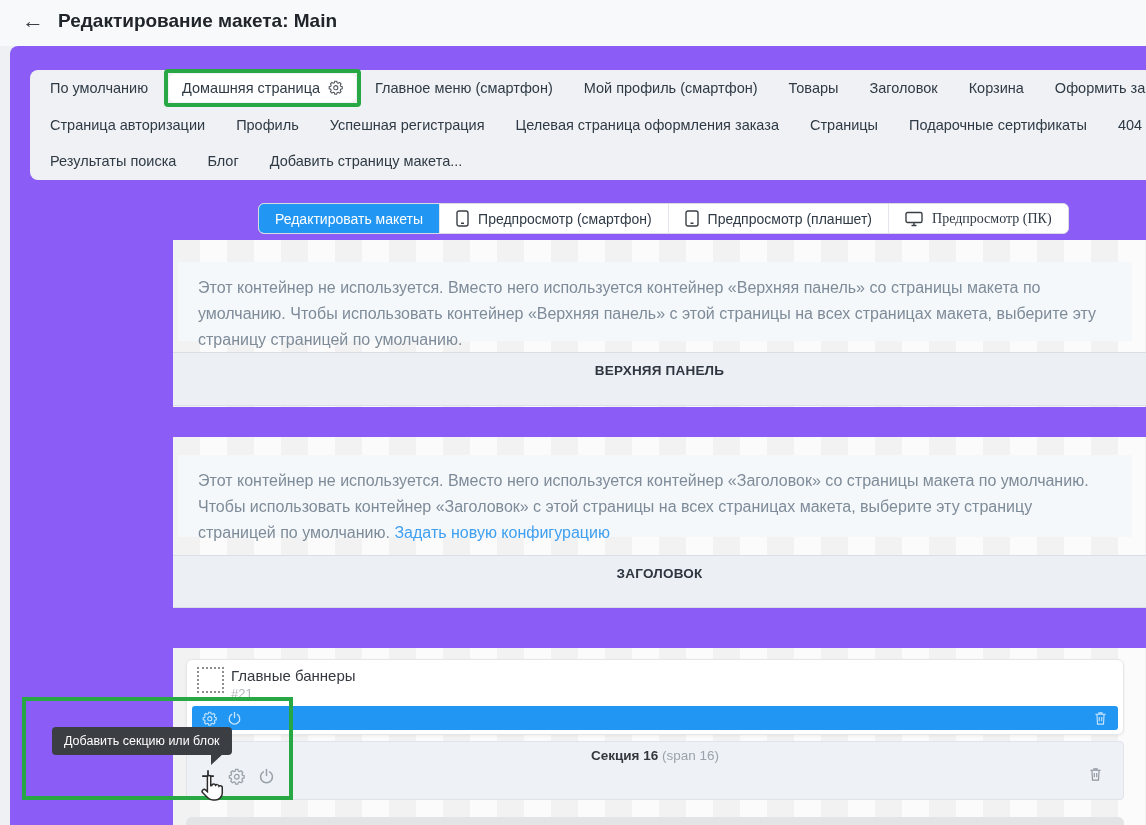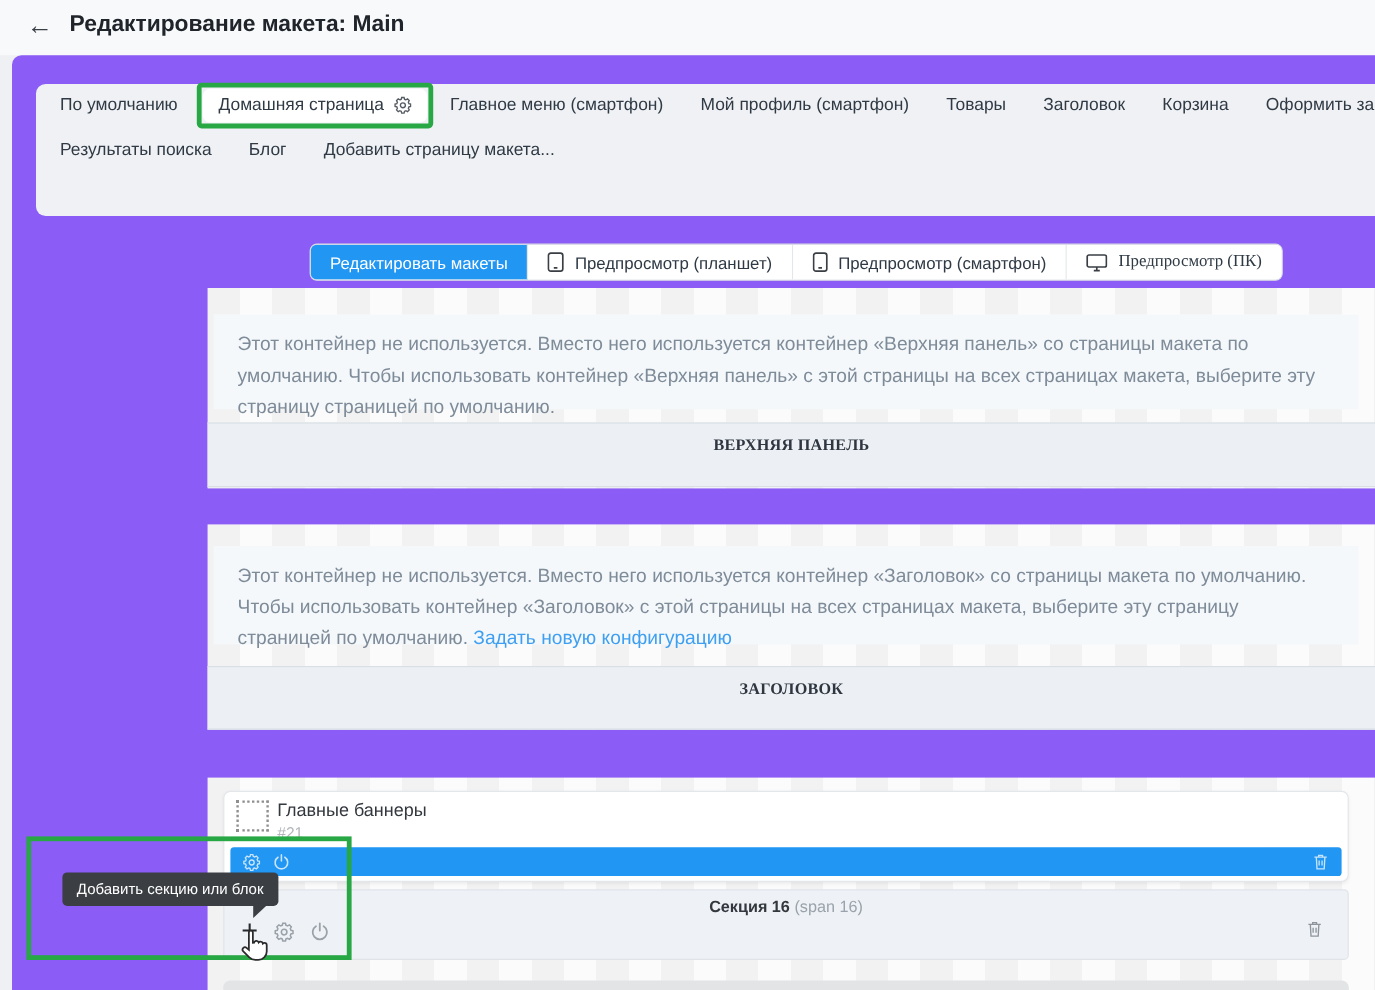--- a/index.html
+++ b/index.html
@@ -34,21 +34,21 @@
   .canvas-1 { top:194px; height:167px; }
   .canvas-2 { top:391px; height:171px; }
   .canvas-3 { top:602px; height:223px; }
 
   .info-box { position:absolute; left:5px; right:14px; background:#f5f8fa; padding:13px 20px; font-size:16px; line-height:26px; color:#7e8b99; }
   .info-box-1 { top:22px; height:79px; }
   .info-box-2 { top:18px; height:82px; }
   .cfg-link { color:#3f9ff0; text-decoration:none; cursor:pointer; }
   .cfg-link.block { display:block; }
 
-  .container-bar { position:absolute; left:0; right:0; background:#ecf0f4; border-top:1px solid #d9dfe5; border-bottom:1px solid #d9dfe5; text-align:center; font-size:13.5px; font-weight:bold; color:#2f3640; padding-top:10px; letter-spacing:.2px;font-family:Liberation Serif, serif; }
+  .container-bar { position:absolute; left:0; right:0; background:#ecf0f4; border-top:1px solid #d9dfe5; border-bottom:1px solid #d9dfe5; text-align:center; font-size:13.5px; font-weight:bold; color:#2f3640; padding-top:10px; letter-spacing:.2px; }
   .bar-1 { top:112px; height:54px; }
   .bar-2 { top:118px; height:53px; }
 
   
   .block-card { position:absolute; left:13px; top:11px; width:938px; height:76px; background:#fff; border:1px solid #e4e7ea; border-radius:6px; box-shadow:0 1px 3px rgba(0,0,0,.06); }
   .dotted-thumb { position:absolute; left:10px; top:7px; width:27px; height:26px; border:2px dotted #8f8f8f; }
   .block-title { position:absolute; left:44px; top:7px; font-size:15px; color:#33383e; }
   .block-id { position:absolute; left:44px; top:26px; font-size:13px; color:#b2b6ba; }
   .block-toolbar { position:absolute; left:5px; right:5px; bottom:4px; height:24px; background:#2196f3; border-radius:3px; display:flex; align-items:center; }
   .block-toolbar .tool { color:rgba(255,255,255,.75); margin-left:10px; display:inline-flex; cursor:pointer; }
@@ -101,41 +101,50 @@
           </span>
         </span>
         <span class="tab">Главное меню (смартфон)</span>
         <span class="tab">Мой профиль (смартфон)</span>
         <span class="tab">Товары</span>
         <span class="tab">Заголовок</span>
         <span class="tab">Корзина</span>
         <span class="tab">Оформить заказ</span>
       </div>
       <div class="tabs-row">
+        <span class="tab">Страница авторизации</span>
+        <span class="tab">Профиль</span>
+        <span class="tab">Успешная регистрация</span>
+        <span class="tab">Целевая страница оформления заказа</span>
+        <span class="tab">Страницы</span>
+        <span class="tab">Подарочные сертификаты</span>
+        <span class="tab">404</span>
+      </div>
+      <div class="tabs-row">
         <span class="tab">Результаты поиска</span>
         <span class="tab">Блог</span>
         <span class="tab">Добавить страницу макета...</span>
       </div>
     </div>
 
     <div class="view-tabs">
       <button class="view-btn active">Редактировать макеты</button>
+      <button class="view-btn">
+        <svg width="13" height="17" viewBox="0 0 13 17" fill="none" stroke="currentColor" stroke-width="1.4">
+            <rect x="1" y="1" width="11" height="15" rx="2"></rect>
+            <path d="M5 13.2h3"></path>
+          </svg>
+        <span>Предпросмотр (смартфон)</span>
+      </button>
       <button class="view-btn">
         <svg width="14" height="17" viewBox="0 0 14 17" fill="none" stroke="currentColor" stroke-width="1.4">
             <rect x="1" y="1" width="12" height="15" rx="2"></rect>
             <path d="M5.5 13.2h3"></path>
           </svg>
         <span>Предпросмотр (планшет)</span>
-      </button>
-      <button class="view-btn">
-        <svg width="13" height="17" viewBox="0 0 13 17" fill="none" stroke="currentColor" stroke-width="1.4">
-            <rect x="1" y="1" width="11" height="15" rx="2"></rect>
-            <path d="M5 13.2h3"></path>
-          </svg>
-        <span>Предпросмотр (смартфон)</span>
       </button>
       <button class="view-btn">
         <svg width="18" height="16" viewBox="0 0 18 16" fill="none" stroke="currentColor" stroke-width="1.4">
             <rect x="1" y="1.5" width="16" height="10" rx="1.5"></rect>
             <path d="M6.5 14.5h5M9 11.5v3"></path>
           </svg>
         <span>Предпросмотр (ПК)</span>
       </button>
     </div>
 

